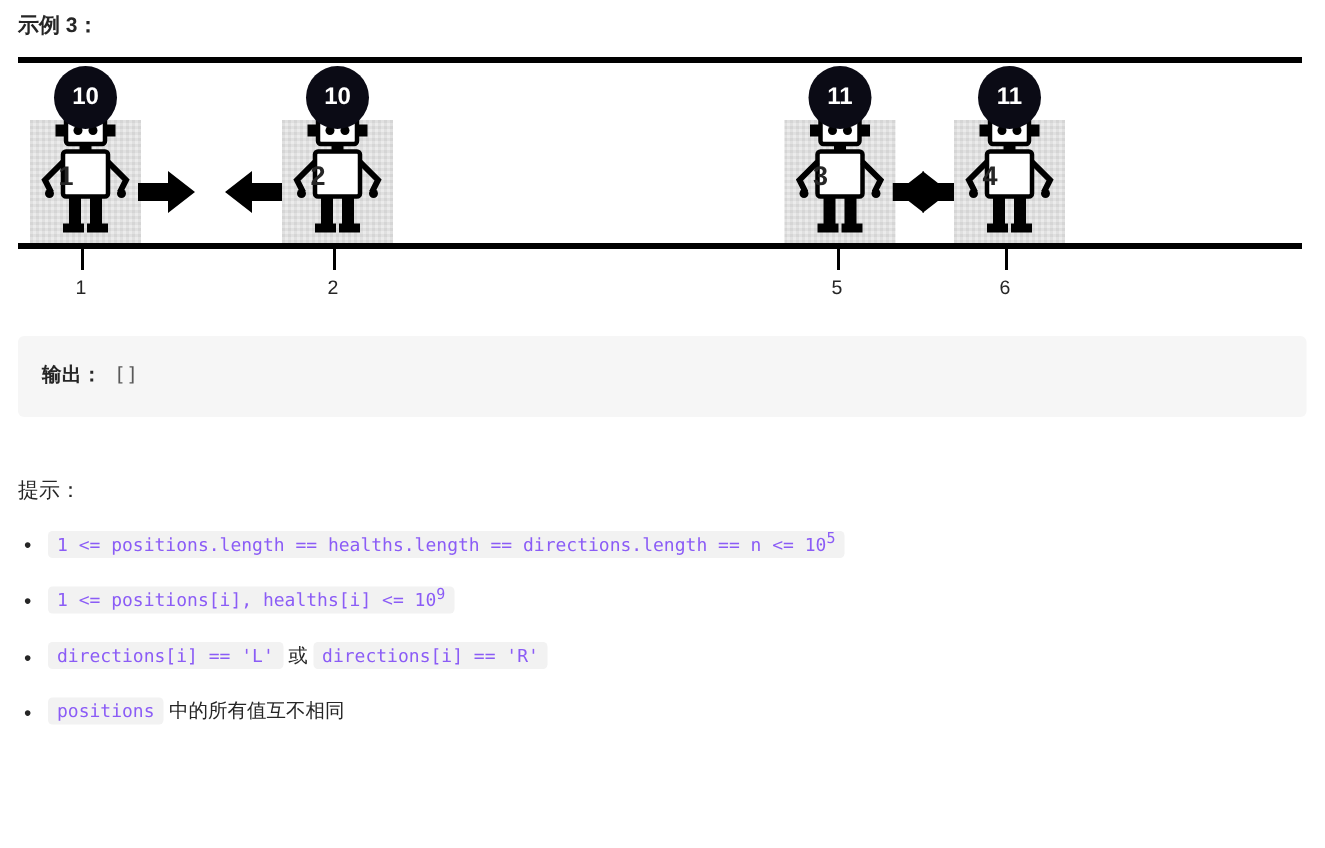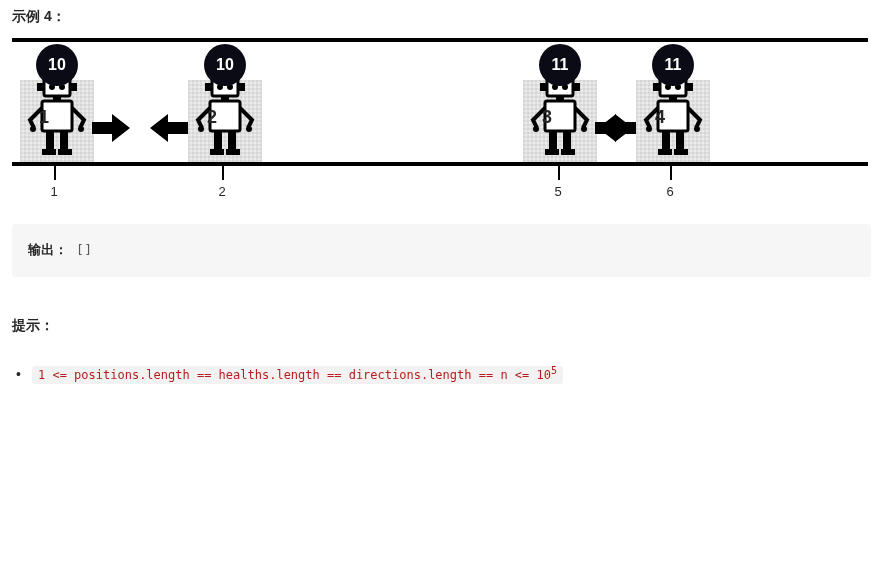--- a/index.html
+++ b/index.html
@@ -111,22 +111,22 @@
       color: #595959;
       margin-bottom: 40px;
       letter-spacing: 0.3px;
     }
     .code-box .strong {
       font-weight: bold;
       color: #262626;
       font-family: -apple-system, "PingFang SC", "Microsoft YaHei", sans-serif;
     }
     .hints-title {
-      font-weight: bold;
-      margin-bottom: 28px;
+      font-weight: normal;
+      margin-bottom: 16px;
     }
     ul.hints {
       list-style: none;
       padding-left: 4px;
     }
     ul.hints li {
       position: relative;
       padding-left: 16px;
       margin-bottom: 16px;
       font-size: 13px;
@@ -139,21 +139,21 @@
       left: 0;
       top: 0;
       font-size: 14px;
     }
     code.inline {
       background: #f2f2f2;
       padding: 2px 6px;
       border-radius: 3px;
       font-family: "Menlo","Consolas",monospace;
       font-size: 12px;
-      color: #b91c1c;
+      color: #8b5cf6;
     }
     sup { font-size: 10px; }
   </style>
 </head>
 <body>
 
 <svg width="0" height="0" style="position:absolute">
   <symbol id="robot-sym" viewBox="0 0 66 90">
 
     <rect x="31" y="0" width="4" height="6" fill="#000"></rect>
@@ -181,21 +181,21 @@
     <rect x="34" y="77" width="14" height="6" fill="#000"></rect>
   </symbol>
   <symbol id="arrow-right" viewBox="0 0 38 28">
     <path d="M0 8 L20 8 L20 0 L38 14 L20 28 L20 20 L0 20 Z" fill="#000"></path>
   </symbol>
   <symbol id="arrow-left" viewBox="0 0 38 28">
     <path d="M38 8 L18 8 L18 0 L0 14 L18 28 L18 20 L38 20 Z" fill="#000"></path>
   </symbol>
 </svg>
 
-<p class="example-title">示例 4：</p>
+<p class="example-title">示例 3：</p>
 
 <div class="diagram-wrap">
   <div class="lane">
 
     <div class="robot-cell" data-slot="1">
       <div class="pix-bg"></div>
       <div class="health-badge">10</div>
       <svg class="robot">
           <use href="#robot-sym"></use>
         </svg>
@@ -255,13 +255,22 @@
     <span class="strong">输出：</span>
     <span>[]</span>
   </div>
 </div>
 
 <p class="hints-title">提示：</p>
 <ul class="hints">
   <li>
     <code class="inline"><span>1 &lt;= positions.length == healths.length == directions.length == n &lt;= 10</span><sup>5</sup></code>
   </li>
+  <li>
+    <code class="inline"><span>1 &lt;= positions[i], healths[i] &lt;= 10</span><sup>9</sup></code>
+  </li>
+  <li>
+    <code class="inline">directions[i] == 'L'</code><span> 或 </span><code class="inline">directions[i] == 'R'</code>
+  </li>
+  <li>
+    <code class="inline">positions</code><span> 中的所有值互不相同</span>
+  </li>
 </ul>
 
 </body></html>

